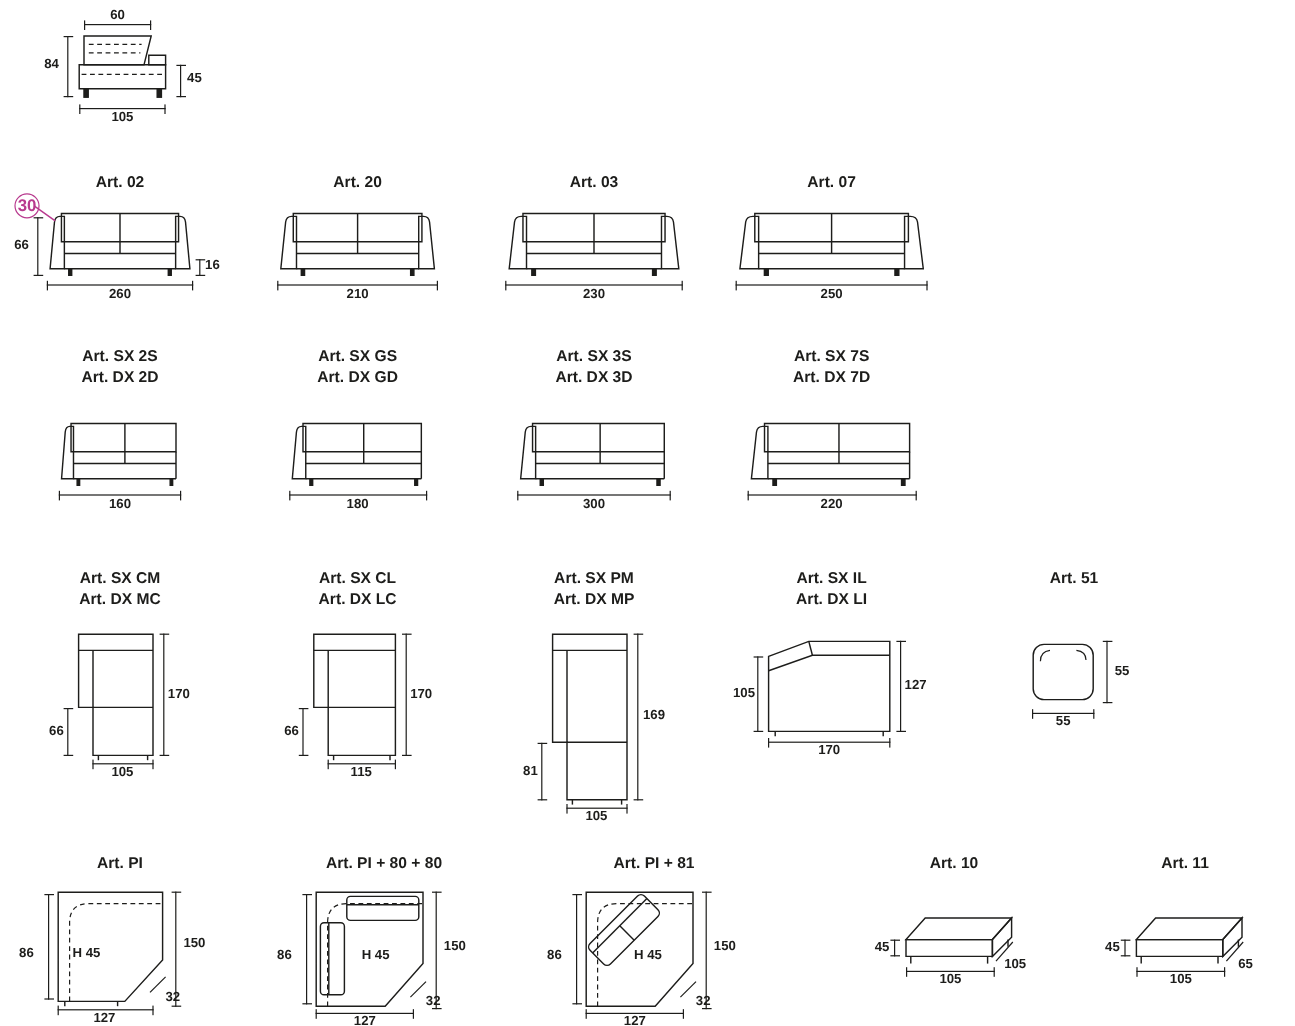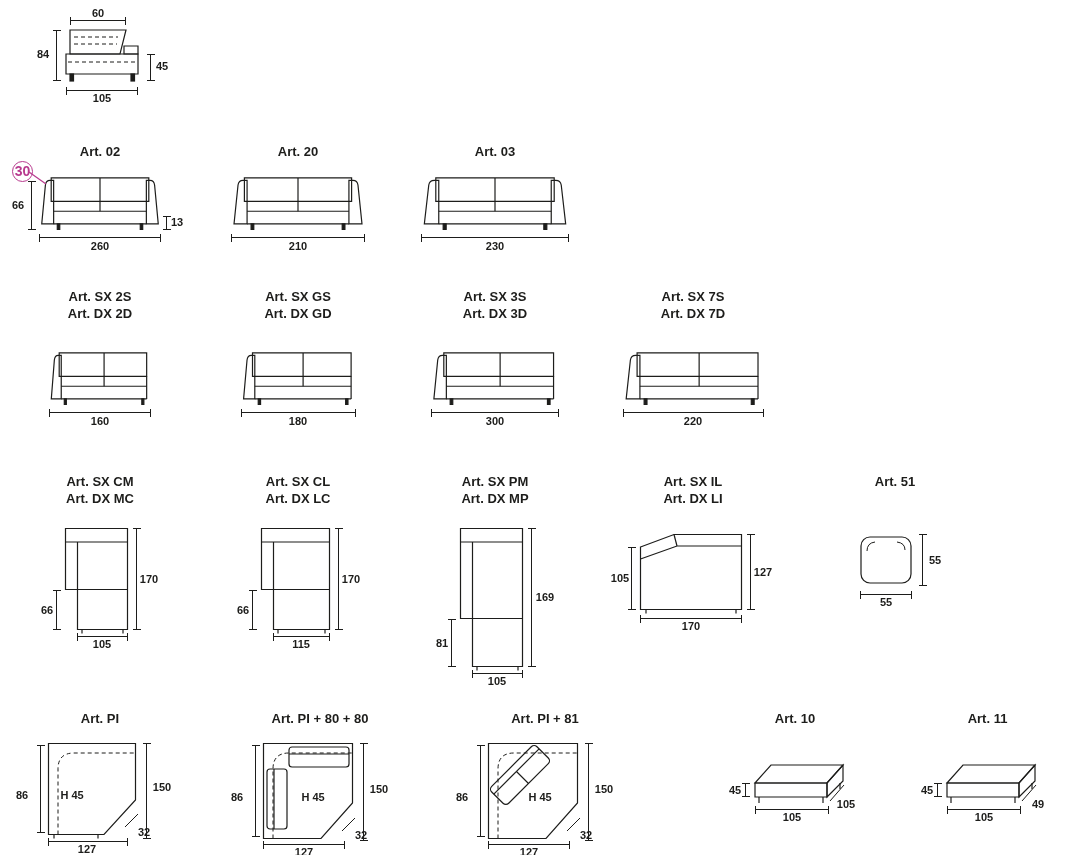--- a/index.html
+++ b/index.html
@@ -98,29 +98,37 @@
     <span class="d" style="left:90px;top:106px">210</span>
   </div>
   <div class="cell" style="left:405px;top:140px;width:180px;height:118px">
     <div class="t" style="top:4px">Art. 03</div>
     <svg class="fig" style="left:16px;top:30px" width="148" height="60">
         <use href="#s2" width="148" height="60"></use>
       </svg>
     <div class="dl" style="left:16px;top:97px;width:148px"></div>
     <span class="d" style="left:90px;top:106px">230</span>
   </div>
+  <div class="cell" style="left:603px;top:140px;width:180px;height:118px">
+    <div class="t" style="top:4px">Art. 07</div>
+    <svg class="fig" style="left:10px;top:30px" width="160" height="60">
+        <use href="#s2" width="160" height="60"></use>
+      </svg>
+    <div class="dl" style="left:10px;top:97px;width:160px"></div>
+    <span class="d" style="left:90px;top:106px">250</span>
+  </div>
 
   <div class="callout" style="left:12px;top:161px">30</div>
   <svg class="fig" style="left:28px;top:170px" width="20" height="16">
     <line x1="1" y1="2" x2="18" y2="14" stroke="var(--accent)" stroke-width="1.2"></line>
   </svg>
   <div class="dlv" style="left:31px;top:181px;height:49px"></div>
   <span class="d" style="left:18px;top:205px">66</span>
   <div class="dlv" style="left:166px;top:216px;height:14px"></div>
-  <span class="d" style="left:177px;top:222px">13</span>
+  <span class="d" style="left:177px;top:222px">16</span>
 
   <div class="cell" style="left:10px;top:287px;width:180px;height:150px">
     <div class="t" style="top:2px">Art. SX 2S</div>
     <div class="t" style="top:19px">Art. DX 2D</div>
     <svg class="fig" style="left:39px;top:58px" width="102" height="60">
         <use href="#s1" width="102" height="60"></use>
       </svg>
     <div class="dl" style="left:39px;top:125px;width:102px"></div>
     <span class="d" style="left:90px;top:134px">160</span>
   </div>
@@ -358,16 +366,16 @@
         <line x1="87" y1="20" x2="87" y2="26"></line>
       </g>
     </svg>
     <div class="dlv" style="left:37px;top:78px;height:14px"></div>
     <span class="d" style="left:27px;top:85px">45</span>
     <div class="dl" style="left:47px;top:104px;width:74px"></div>
     <span class="d" style="left:84px;top:112px">105</span>
     <svg class="fig" style="left:119px;top:76px" width="20" height="24">
       <line x1="3" y1="20" x2="17" y2="4" stroke="currentColor" stroke-width="1"></line>
     </svg>
-    <span class="d" style="left:138px;top:99px">49</span>
+    <span class="d" style="left:138px;top:99px">65</span>
   </div>
 
 </div>
 
 </body></html>

